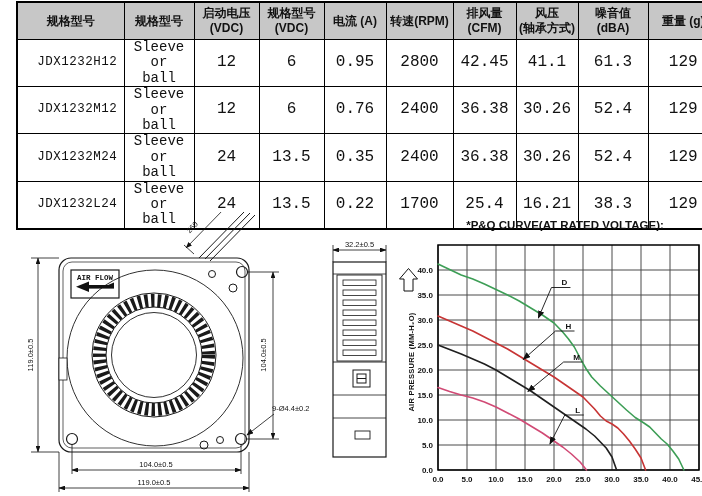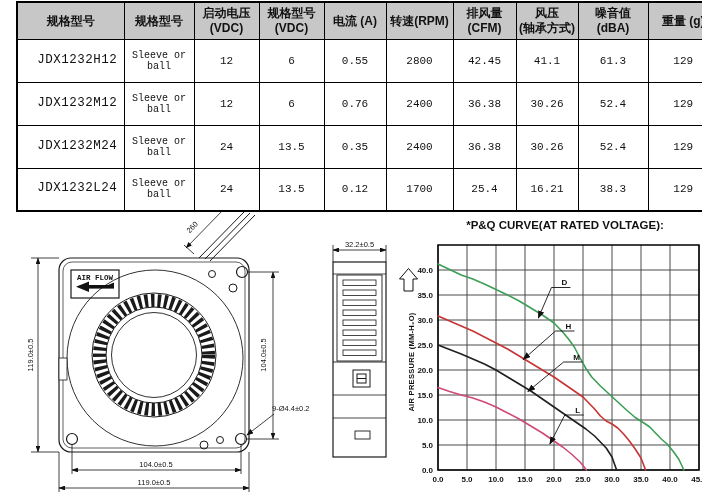--- a/index.html
+++ b/index.html
@@ -5,23 +5,23 @@
   html,body{margin:0;padding:0;background:#fff;}
   body{width:702px;height:496px;position:relative;font-family:"Liberation Sans",sans-serif;color:#111;}
   .sheet{position:absolute;left:16px;top:0;width:702px;height:496px;background:#fff;overflow:hidden;}
 
   
   table.spec{position:absolute;left:0;top:1px;width:702px;height:211px;border-collapse:collapse;table-layout:fixed;
              border:2px solid #000;}
   table.spec th, table.spec td{border:1px solid #000;text-align:center;vertical-align:middle;padding:0;}
   table.spec thead th{background:#c7c7c7;font-weight:bold;font-size:12px;white-space:pre-line;height:36px;line-height:1.25;}
   table.spec tbody tr{height:29px;}
-  table.spec td{font-family:"Liberation Mono","DejaVu Sans Mono",monospace;font-size:11px;white-space:pre-line;line-height:1.1;}
+  table.spec td{font-family:"Liberation Mono","DejaVu Sans Mono",monospace;font-size:16px;white-space:pre-line;line-height:1.1;}
   table.spec td.model{font-size:12.5px;letter-spacing:0.5px;padding-left:13px;}
-  table.spec td.bearing{font-size:10px;}
+  table.spec td.bearing{font-size:14px;}
 
   
   svg.draw{position:absolute;left:0;top:212px;width:702px;height:284px;}
   svg.draw text{fill:#111;}
   .dimtext{font-size:7.5px;font-family:"Liberation Sans",sans-serif;}
   .ticklbl{font-size:8px;font-weight:bold;}
   .curvelbl{font-size:8px;font-weight:bold;}
   .charttitle{font-size:11.5px;font-weight:bold;}
   .ylabel{font-size:7.5px;font-weight:bold;letter-spacing:0.3px;}
   .afl{font-size:7.5px;font-weight:bold;font-family:"Liberation Mono","DejaVu Sans Mono",monospace;}
@@ -63,21 +63,21 @@
           <th>重量 (g)</th>
         </tr>
       </thead>
     <tbody>
         <tr>
           <td class="model">JDX1232H12</td>
           <td class="bearing">Sleeve or
 ball</td>
           <td class="num">12</td>
           <td class="num">6</td>
-          <td class="num">0.55</td>
+          <td class="num">0.95</td>
           <td class="num">2800</td>
           <td class="num">42.45</td>
           <td class="num">41.1</td>
           <td class="num">61.3</td>
           <td class="num">129</td>
         </tr>
         <tr>
           <td class="model">JDX1232M12</td>
           <td class="bearing">Sleeve or
 ball</td>
@@ -102,21 +102,21 @@
           <td class="num">30.26</td>
           <td class="num">52.4</td>
           <td class="num">129</td>
         </tr>
         <tr>
           <td class="model">JDX1232L24</td>
           <td class="bearing">Sleeve or
 ball</td>
           <td class="num">24</td>
           <td class="num">13.5</td>
-          <td class="num">0.12</td>
+          <td class="num">0.22</td>
           <td class="num">1700</td>
           <td class="num">25.4</td>
           <td class="num">16.21</td>
           <td class="num">38.3</td>
           <td class="num">129</td>
         </tr>
       </tbody>
   </table>
 
   <svg class="draw" viewBox="0 0 702 284">

